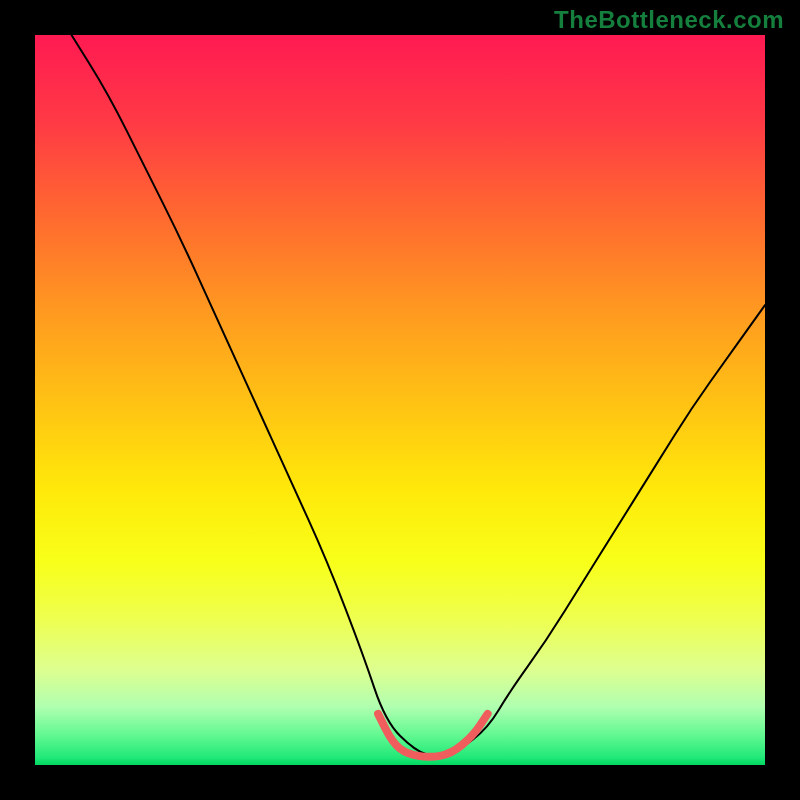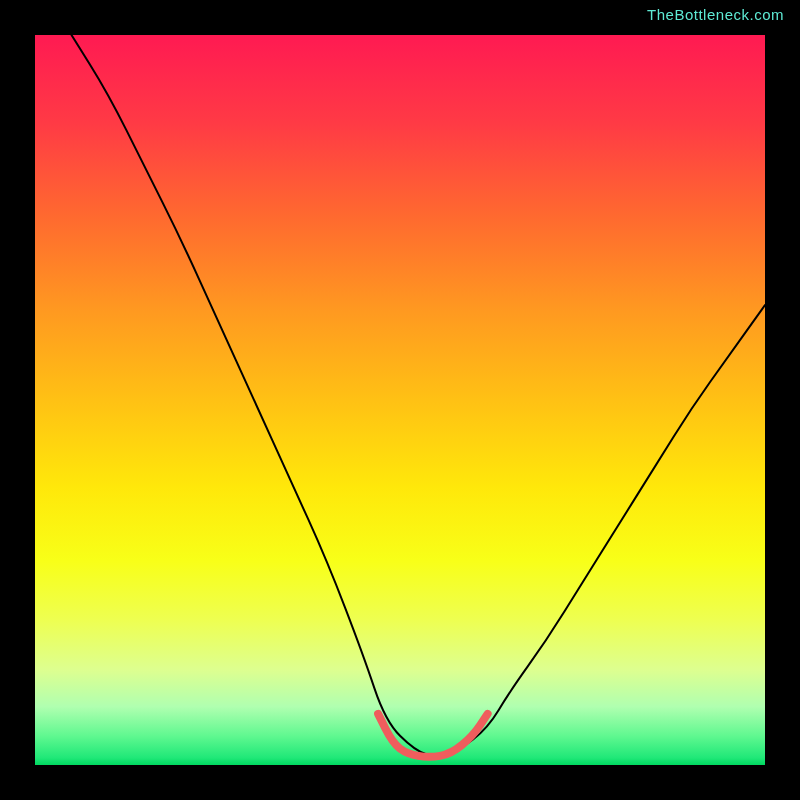--- a/index.html
+++ b/index.html
@@ -8,23 +8,23 @@
     width: 800px;
     height: 800px;
     background: #000;
     position: relative;
   }
   .watermark {
     position: absolute;
     top: 6px;
     right: 16px;
     font-family: Arial, sans-serif;
-    font-size: 15px;
-    font-weight: normal;
-    color: #5eead4;
+    font-size: 24px;
+    font-weight: bold;
+    color: #15803d;
     letter-spacing: 0.5px;
     z-index: 10;
   }
   .plot-area {
     position: absolute;
     left: 35px;
     top: 35px;
     width: 730px;
     height: 730px;
     overflow: hidden;

